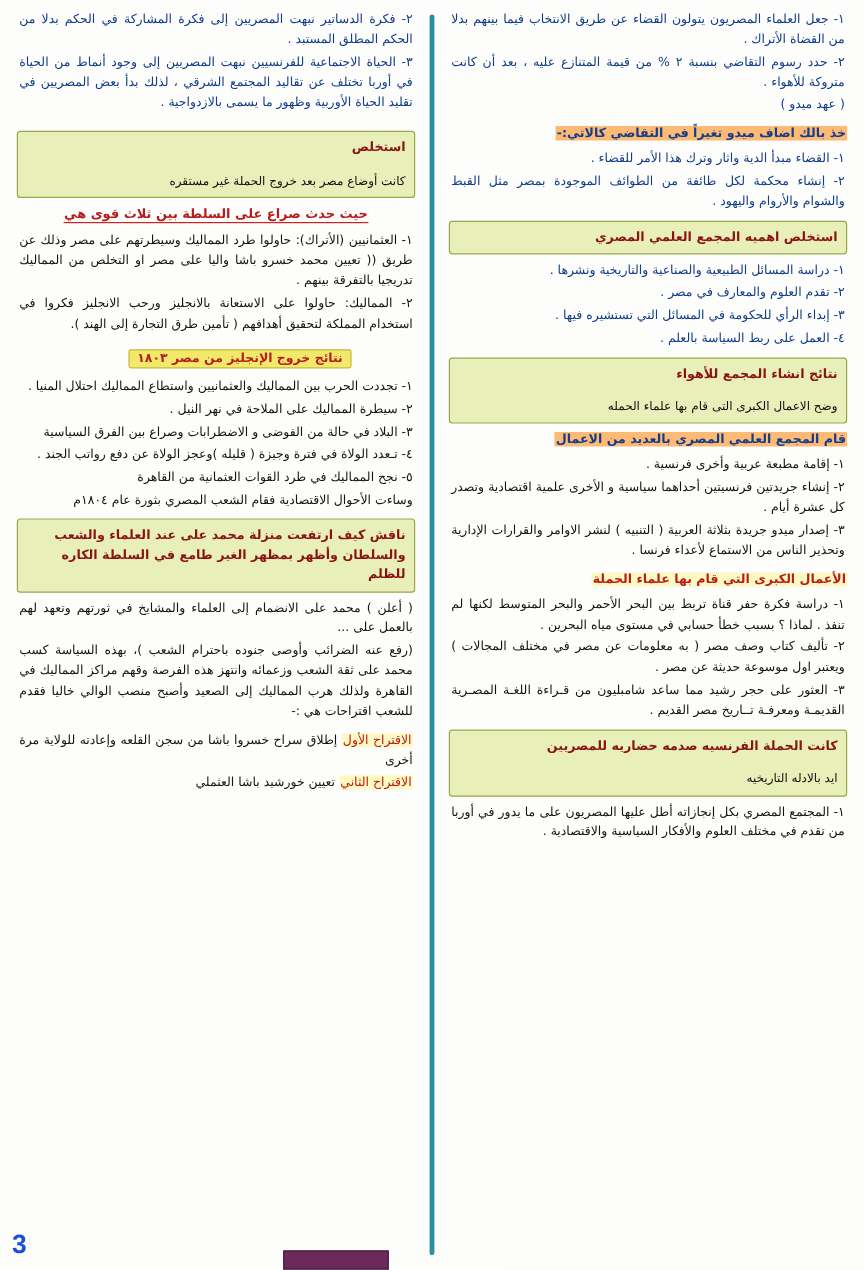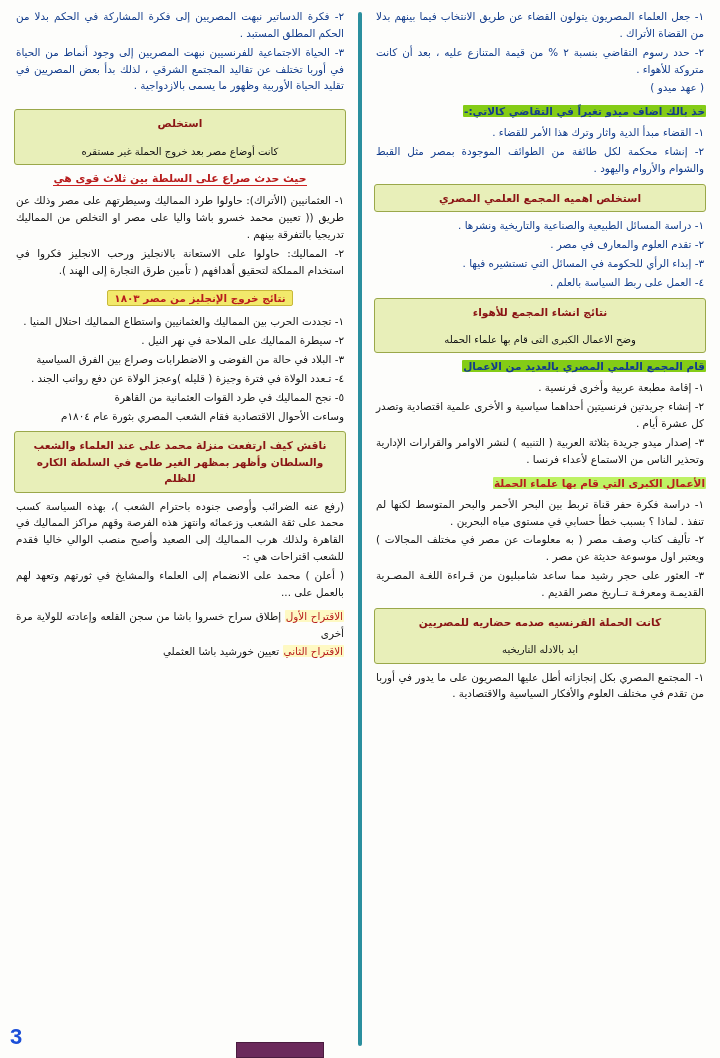--- a/index.html
+++ b/index.html
@@ -49,26 +49,26 @@
     color: #1c1c1c;
     padding: 0 2px;
   }
   .para.blue { color: #123c8c; }
   .para.dark { color: #141414; }
   .item {
     display: block;
     margin-bottom: 2px;
   }
   .hl-y {
-    background: #bef264;
+    background: #fef9c3;
     padding: 0 1px;
     border-radius: 1px;
   }
   .hl-g {
-    background: #84cc16;
+    background: #fdba74;
     padding: 0 1px;
     border-radius: 1px;
   }
   .hl-p {
     background: #fef9c3;
     padding: 0 1px;
     border-radius: 1px;
   }
   .ul-r { border-bottom: 1.4px solid #c22; }
   .red { color: #b81d1d; }
@@ -76,21 +76,20 @@
   
   .banner {
     border: 1.3px solid #9aa84a;
     background: #e8efb9;
     border-radius: 3px;
     padding: 5px 7px;
     font-size: 10.6px;
     line-height: 1.55;
     font-weight: bold;
     color: #8a1414;
-    text-align: center;
   }
   .banner .sub {
     display: block;
     font-weight: normal;
     color: #111;
     font-size: 10px;
     margin-top: 12px;
   }
   .tag {
     display: inline-block;
@@ -181,22 +180,22 @@
       <span class="item">٤- تـعدد الولاة في فترة وجيزة ( قليله )وعجز الولاة عن دفع رواتب الجند .</span>
       <span class="item">٥- نجح المماليك في طرد القوات العثمانية من القاهرة</span>
       <span class="item">وساءت الأحوال الاقتصادية فقام الشعب المصري بثورة عام ١٨٠٤م</span>
     </div>
 
     <div class="banner">
       <span>ناقش كيف ارتفعت منزلة محمد على عند العلماء والشعب والسلطان وأظهر بمظهر الغير طامع في السلطة الكاره للظلم</span>
     </div>
 
     <div class="para dark">
+      <span class="item">( أعلن ) محمد على الانضمام إلى العلماء والمشايخ في ثورتهم وتعهد لهم بالعمل على ...</span>
       <span class="item">(رفع عنه الضرائب وأوصى جنوده باحترام الشعب )، بهذه السياسة كسب محمد على ثقة الشعب وزعمائه وانتهز هذه الفرصة وقهم مراكز المماليك في القاهرة ولذلك هرب المماليك إلى الصعيد وأصبح منصب الوالي خاليا فقدم للشعب اقتراحات هي :-</span>
-      <span class="item">( أعلن ) محمد على الانضمام إلى العلماء والمشايخ في ثورتهم وتعهد لهم بالعمل على ...</span>
     </div>
 
     <div class="para dark">
       <span class="item">
         <span class="hl-p red">الاقتراح الأول</span>
         <span>إطلاق سراح خسروا باشا من سجن القلعه وإعادته للولاية مرة أخرى</span>
       </span>
       <span class="item">
         <span class="hl-p red">الاقتراح الثاني</span>
         <span>تعيين خورشيد باشا العثملي</span>

